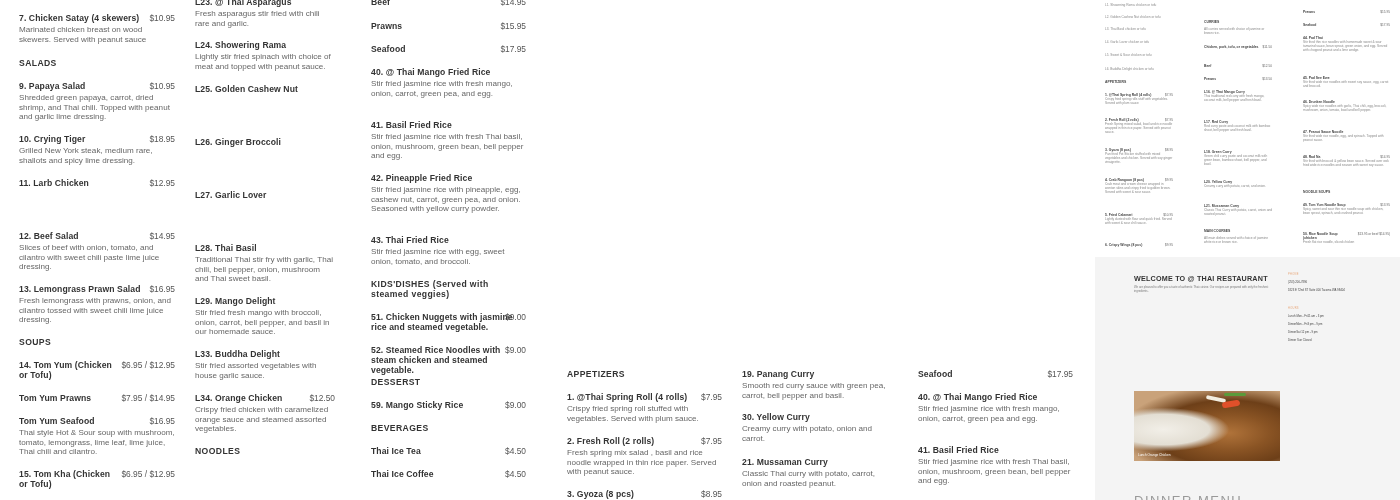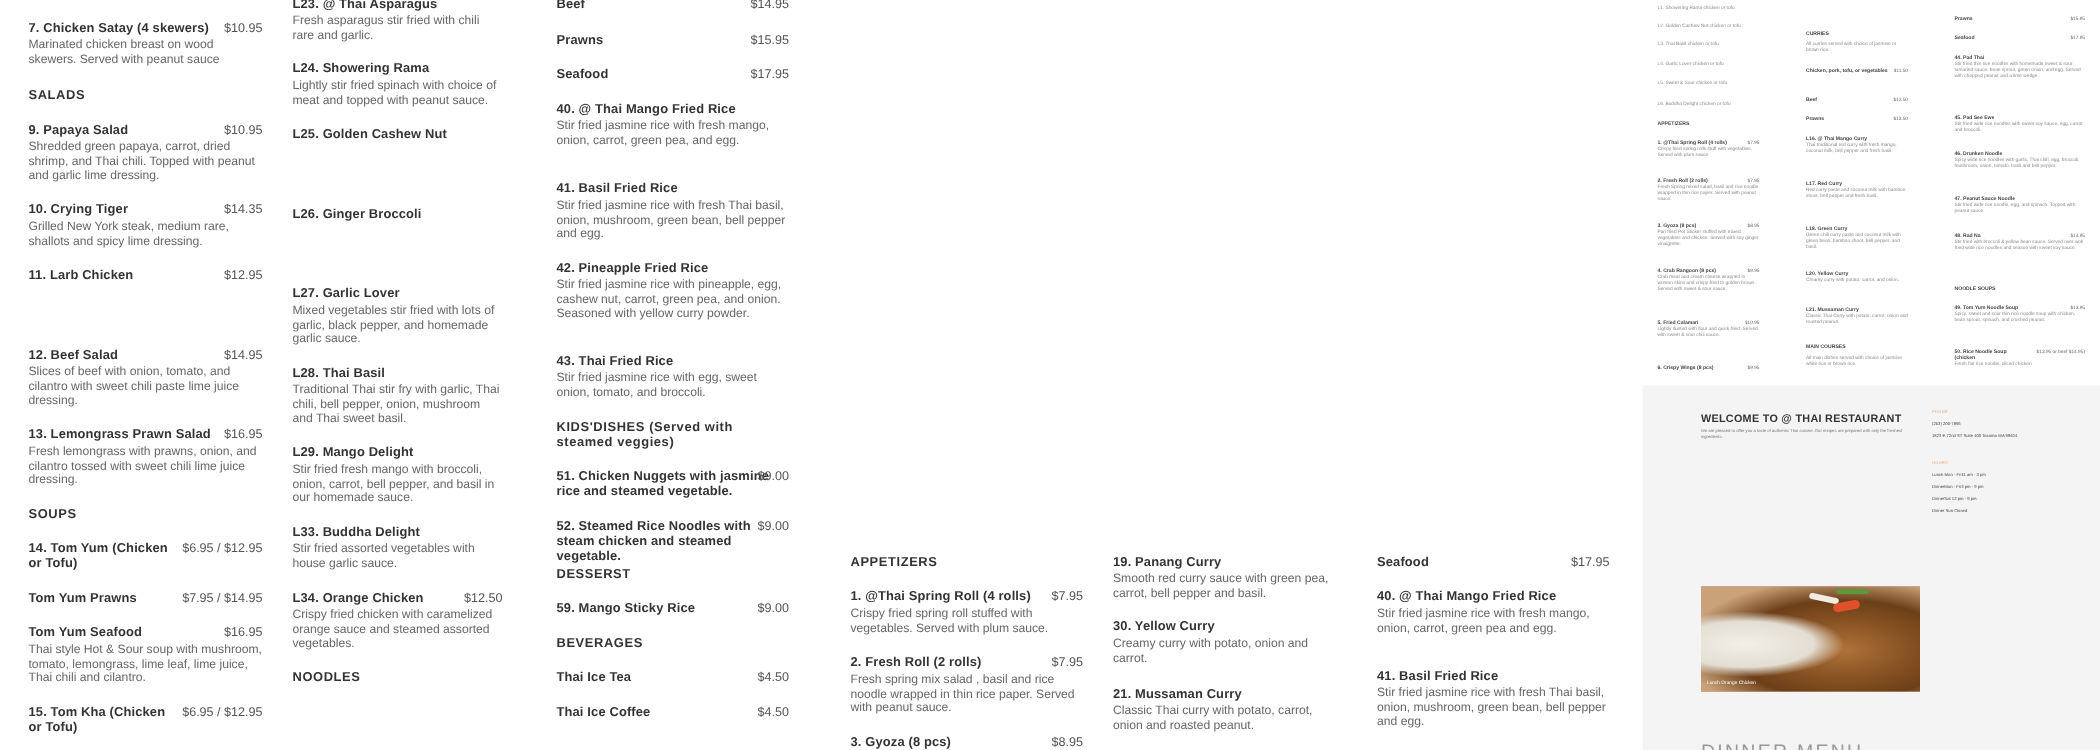--- a/index.html
+++ b/index.html
@@ -60,21 +60,21 @@
   <div class="item" style="top:81px">
     <div class="row">
         <span class="name">9. Papaya Salad</span>
         <span class="price">$10.95</span>
       </div>
     <div class="desc">Shredded green papaya, carrot, dried shrimp, and Thai chili. Topped with peanut and garlic lime dressing.</div>
   </div>
   <div class="item" style="top:134px">
     <div class="row">
         <span class="name">10. Crying Tiger</span>
-        <span class="price">$14.35</span>
+        <span class="price">$18.95</span>
       </div>
     <div class="desc">Grilled New York steak, medium rare, shallots and spicy lime dressing.</div>
   </div>
   <div class="item" style="top:178px">
     <div class="row">
         <span class="name">11. Larb Chicken</span>
         <span class="price">$12.95</span>
       </div>
   </div>
   <div class="item" style="top:231px">
@@ -140,21 +140,20 @@
   </div>
   <div class="item" style="top:137px">
     <div class="row">
         <span class="name">L26. Ginger Broccoli</span>
       </div>
   </div>
   <div class="item" style="top:190px">
     <div class="row">
         <span class="name">L27. Garlic Lover</span>
       </div>
-    <div class="desc">Mixed vegetables stir fried with lots of garlic, black pepper, and homemade garlic sauce.</div>
   </div>
   <div class="item" style="top:243px">
     <div class="row">
         <span class="name">L28. Thai Basil</span>
       </div>
     <div class="desc">Traditional Thai stir fry with garlic, Thai chili, bell pepper, onion, mushroom and Thai sweet basil.</div>
   </div>
   <div class="item" style="top:296px">
     <div class="row">
         <span class="name">L29. Mango Delight</span>

